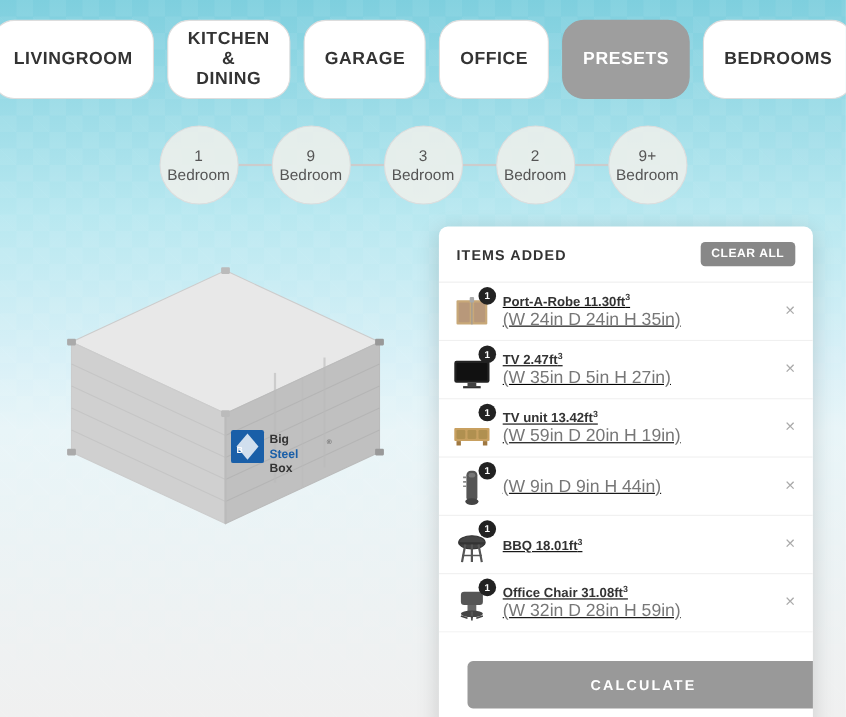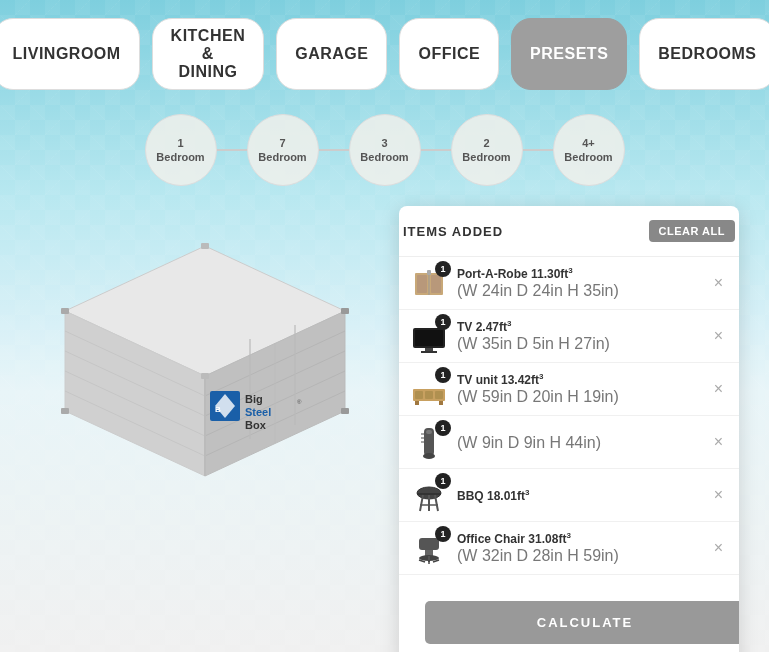--- a/index.html
+++ b/index.html
@@ -76,22 +76,22 @@
 
     .preset-circle {
       width: 72px;
       height: 72px;
       border-radius: 50%;
       background: rgba(240, 240, 235, 0.85);
       border: 1px solid #ddd;
       display: flex;
       align-items: center;
       justify-content: center;
-      font-size: 11px;
-      font-weight: 700;
+      font-size: 14px;
+      font-weight: 400;
       color: #555;
       text-align: center;
       padding: 8px;
       line-height: 1.3;
     }
 
     .preset-line {
       width: 30px;
       height: 2px;
       background: #ccc;
@@ -134,21 +134,21 @@
       border-radius: 8px;
       box-shadow: 0 4px 20px rgba(0,0,0,0.15);
       overflow: hidden;
       flex-shrink: 0;
     }
 
     .panel-header {
       display: flex;
       justify-content: space-between;
       align-items: center;
-      padding: 14px 4px;
+      padding: 14px 16px;
       border-bottom: 1px solid #eee;
     }
 
     .panel-title {
       font-size: 13px;
       font-weight: 800;
       color: #333;
       letter-spacing: 1px;
       text-transform: uppercase;
     }
@@ -197,20 +197,21 @@
       border-radius: 50%;
       font-size: 9px;
       font-weight: 700;
       display: flex;
       align-items: center;
       justify-content: center;
     }
 
     .item-info {
       flex: 1;
+      text-decoration: underline;
     }
 
     .item-name {
       font-size: 12px;
       font-weight: 700;
       color: #333;
     }
 
     .item-dims {
       font-size: 16px;
@@ -260,33 +261,33 @@
   <button class="nav-tab active">PRESETS</button>
   <button class="nav-tab">BEDROOMS</button>
 </div>
 
 <div class="presets-row">
   <div class="preset-item">
     <div class="preset-circle">1 Bedroom</div>
   </div>
   <div class="preset-line"></div>
   <div class="preset-item">
-    <div class="preset-circle">7 Bedroom</div>
+    <div class="preset-circle">9 Bedroom</div>
   </div>
   <div class="preset-line"></div>
   <div class="preset-item">
     <div class="preset-circle">3 Bedroom</div>
   </div>
   <div class="preset-line"></div>
   <div class="preset-item">
     <div class="preset-circle">2 Bedroom</div>
   </div>
   <div class="preset-line"></div>
   <div class="preset-item">
-    <div class="preset-circle">4+ Bedroom</div>
+    <div class="preset-circle">9+ Bedroom</div>
   </div>
 </div>
 
 <div class="main-content">
 
   <div class="box-area">
     <div class="box-illustration">
       <svg class="box-svg" viewBox="0 0 310 270" xmlns="http://www.w3.org/2000/svg">
 
         <polygon points="155,30 295,95 155,160 15,95" fill="#e8e8e8" stroke="#ccc" stroke-width="1"></polygon>

